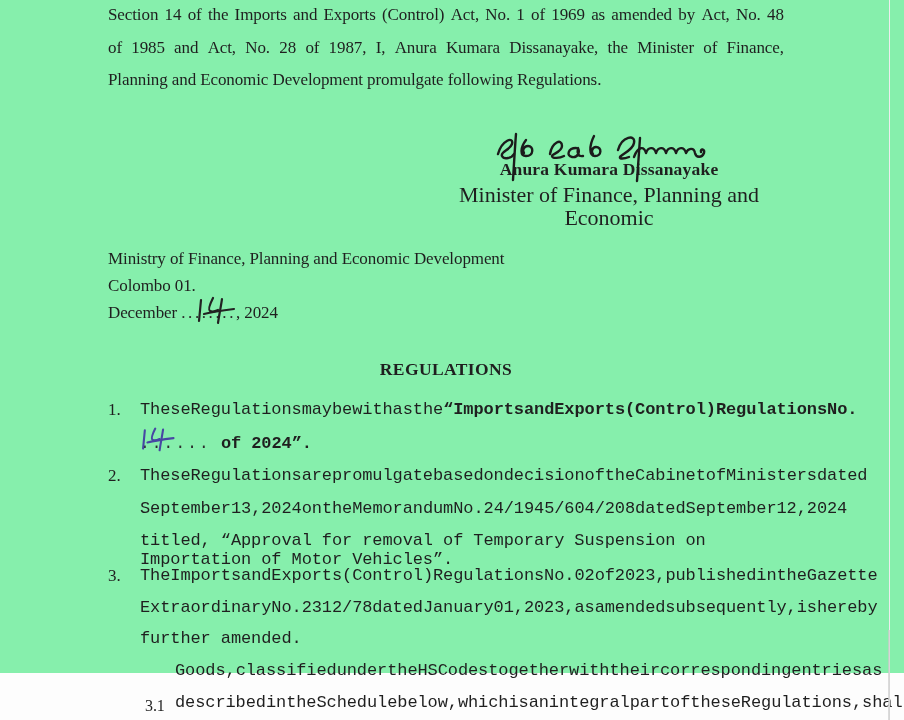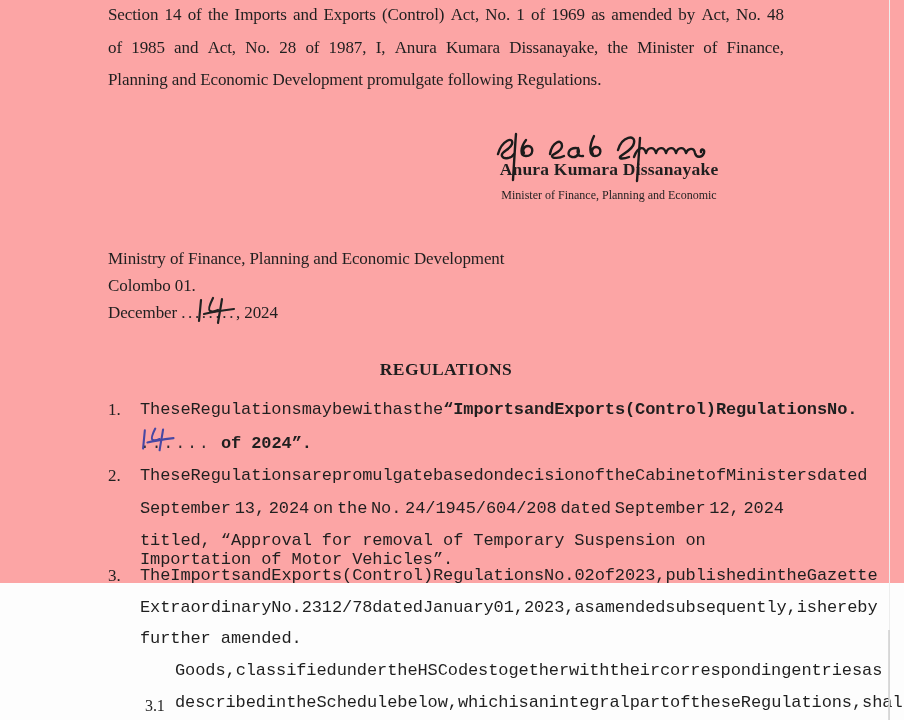--- a/index.html
+++ b/index.html
@@ -2,40 +2,40 @@
 <html><head>
 <meta charset="utf-8">
 <style>
   * { margin: 0; padding: 0; box-sizing: border-box; }
   html, body { width: 904px; height: 720px; overflow: hidden; }
   body {
     background: #fdfdfd;
     font-family: "Liberation Serif", "DejaVu Serif", serif;
     color: #1f1f1f;
   }
-  .page { position: relative; width: 904px; height: 583px; background: #fca5a5; }
+  .page { position: relative; width: 904px; height: 673px; background: #86efac; }
 
   .txt { font-size: 17px; color: #1f1f1f; letter-spacing: -0.1px; }
 
   
   .line { height: 32.5px; }
   [data-justify] {
     display: flex;
     justify-content: space-between;
     flex-wrap: nowrap;
     white-space: nowrap;
   }
   .b { font-weight: bold; }
 
   .intro { position: absolute; left: 108px; top: 5px; width: 676px; }
 
   .sig-svg { position: absolute; left: 488px; top: 126px; z-index: 2; }
   .sig-block { position: absolute; left: 448px; top: 159px; width: 322px; text-align: center; }
   .sig-name { font-size: 17.5px; font-weight: bold; height: 25px; letter-spacing: 0.2px; }
-  .sig-title { font-size: 12px; line-height: 22.5px; }
+  .sig-title { font-size: 22px; line-height: 22.5px; }
 
   .ministry { position: absolute; left: 108px; top: 249px; width: 500px; }
   .ministry .m-line { height: 26.5px; }
   .date-line { position: relative; margin-top: 1px; height: 30px; }
   .dots { letter-spacing: 2.6px; font-size: 17px; color: #2a2a2a; }
   .day-svg { position: absolute; }
 
   .heading { position: absolute; left: 108px; top: 359px; width: 676px; text-align: center;
              font-size: 17.5px; font-weight: bold; letter-spacing: 0.4px; }
 
@@ -194,20 +194,21 @@
           <span class="">of</span>
           <span class="">Ministers</span>
           <span class="">dated</span>
         </div>
       <div class="line" data-justify="">
           <span class="">September</span>
           <span class="">13,</span>
           <span class="">2024</span>
           <span class="">on</span>
           <span class="">the</span>
+          <span class="">Memorandum</span>
           <span class="">No.</span>
           <span class="">24/1945/604/208</span>
           <span class="">dated</span>
           <span class="">September</span>
           <span class="">12,</span>
           <span class="">2024</span>
         </div>
       <div class="line">titled, “Approval for removal of Temporary Suspension on Importation of Motor Vehicles”.</div>
     </div>
   </div>

